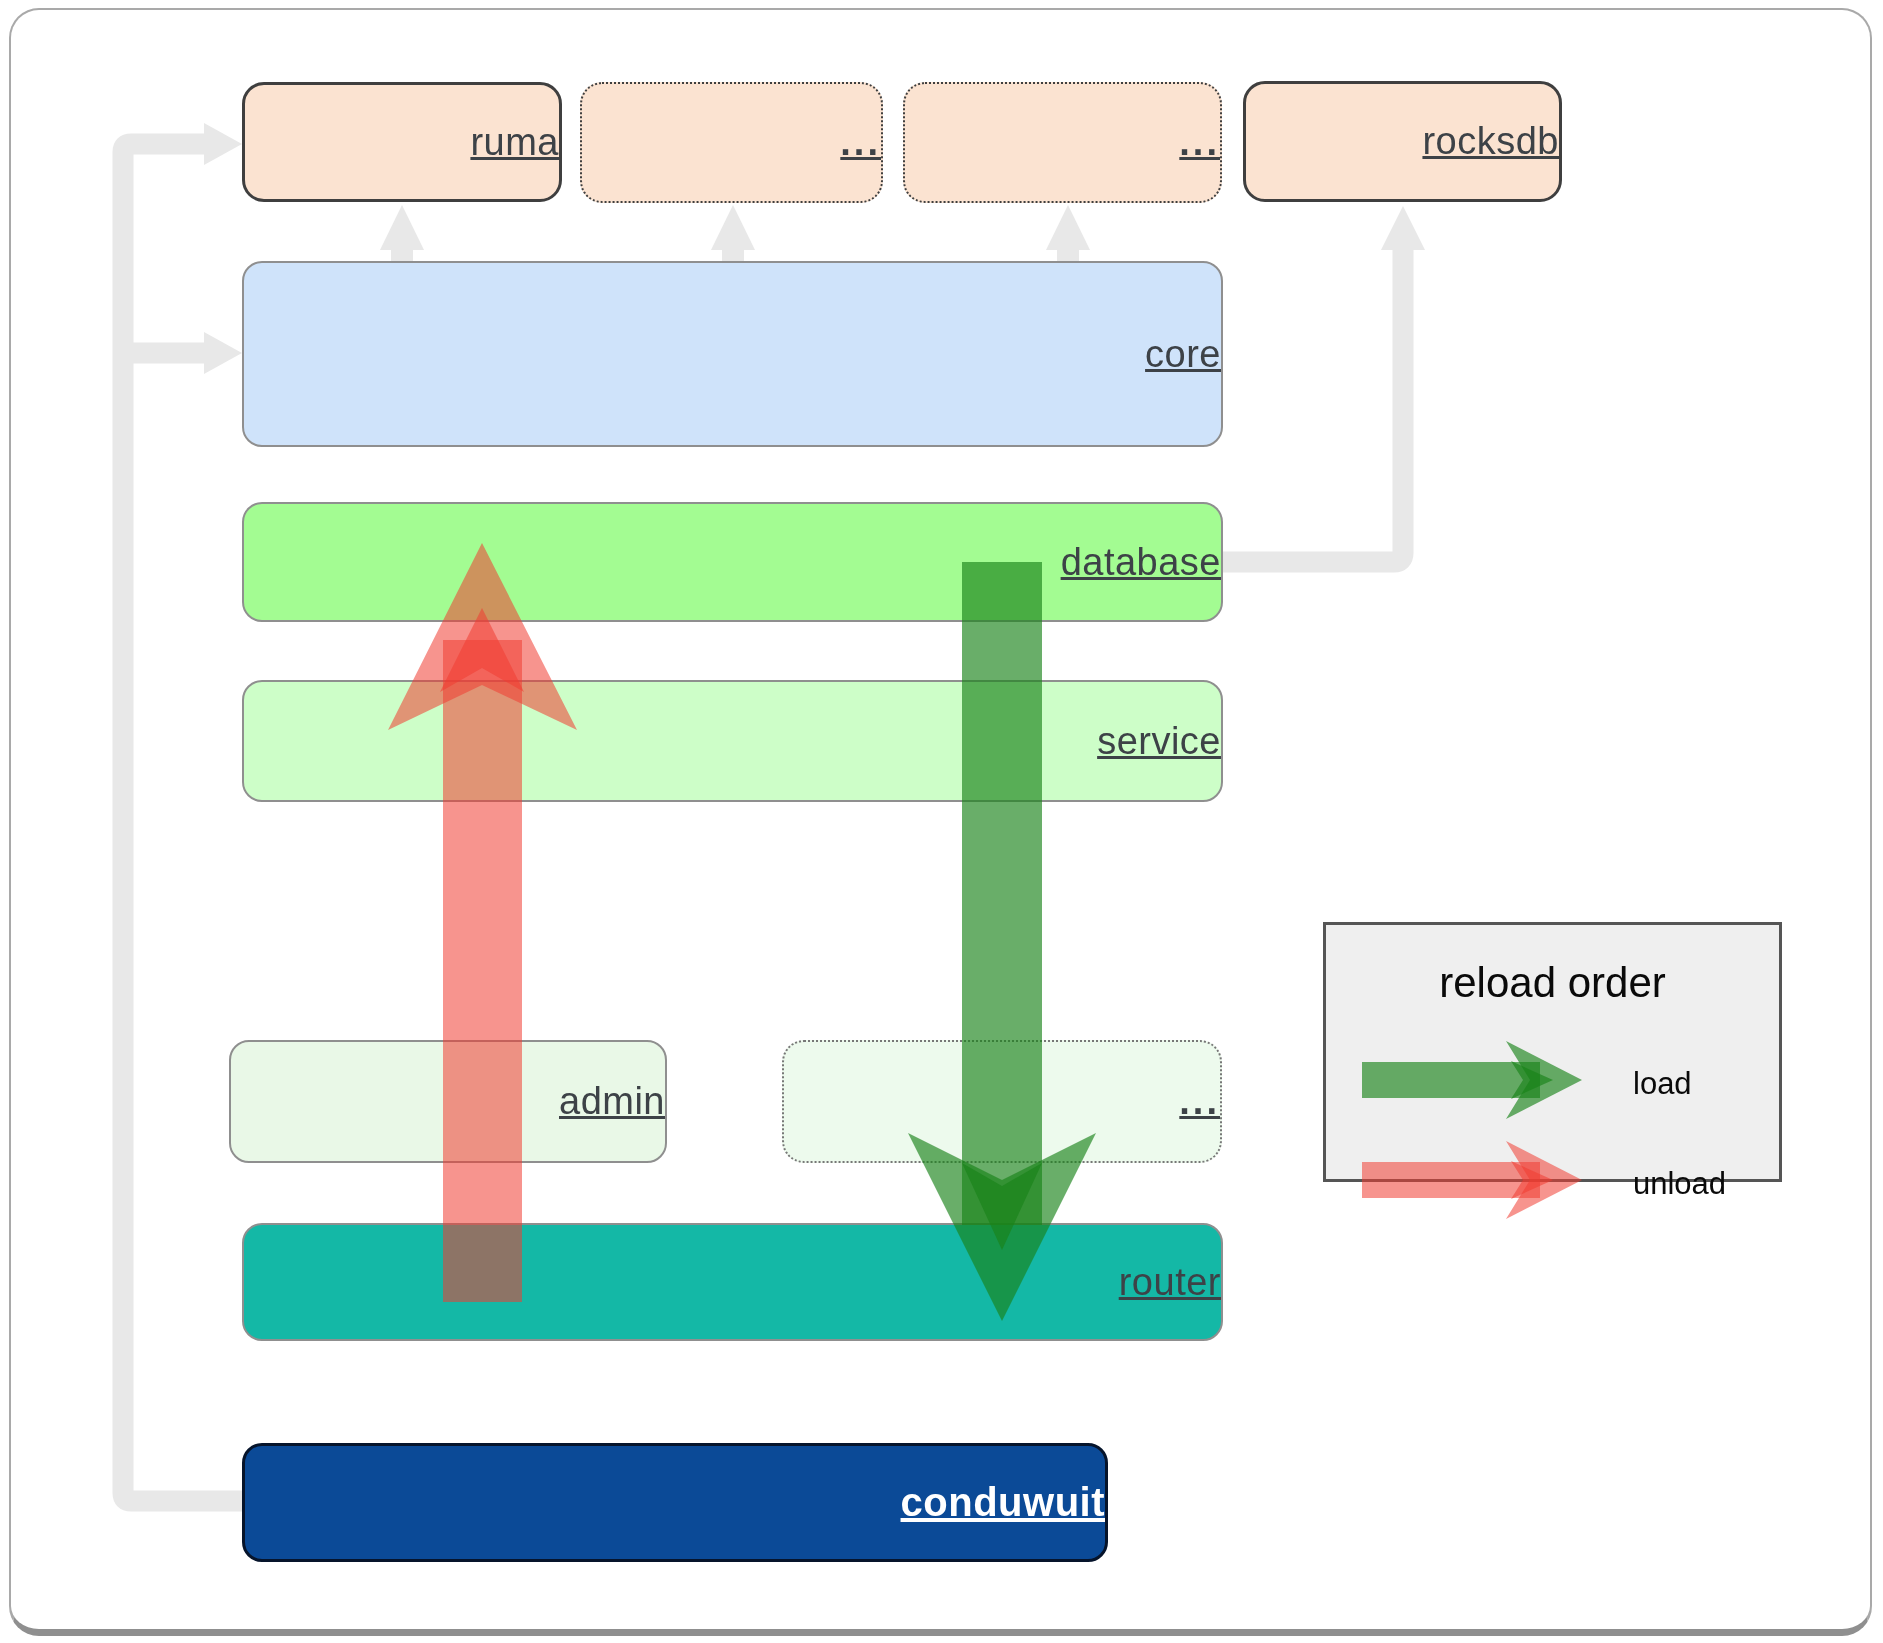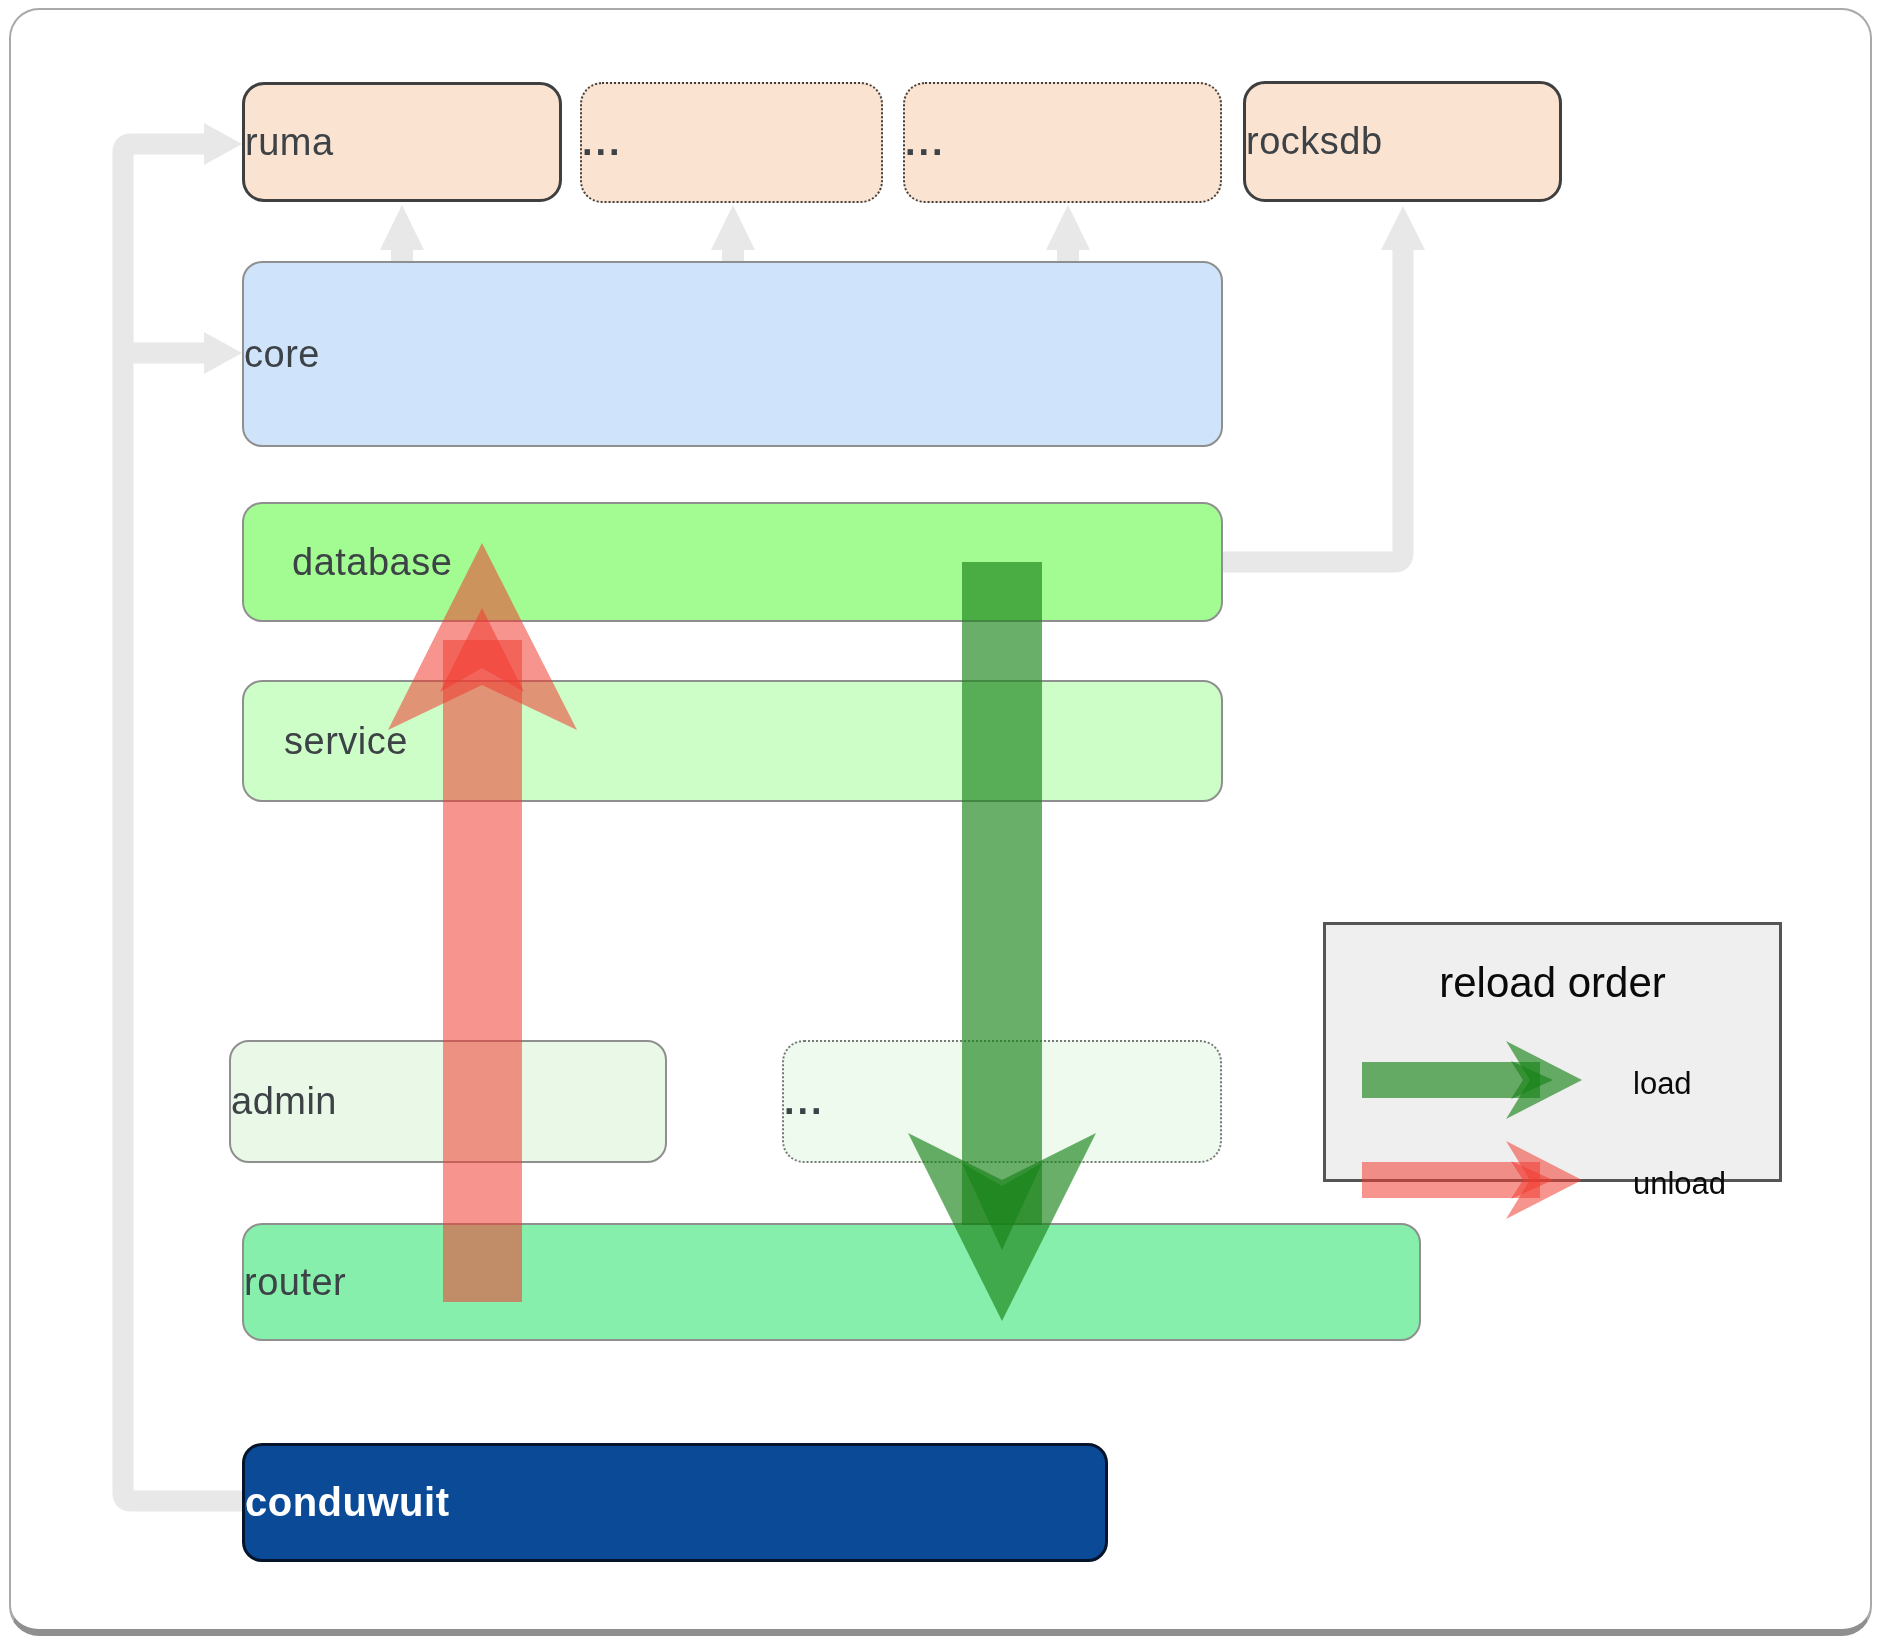--- a/index.html
+++ b/index.html
@@ -9,40 +9,40 @@
   }
   .frame{
     position:absolute;left:9px;top:8px;width:1863px;height:1628px;
     border:2px solid #a9a9a9;border-bottom:7px solid #8f8f8f;border-radius:30px;
     box-sizing:border-box;background:#fff;
   }
   svg.layer{position:absolute;left:0;top:0;pointer-events:none;}
   #connectors{z-index:1;}
   #arrows{z-index:5;}
   .box{
-    position:absolute;box-sizing:border-box;display:flex;align-items:center;justify-content:flex-start;
+    position:absolute;box-sizing:border-box;display:flex;align-items:center;justify-content:flex-end;
     border-radius:20px;z-index:3;
-    font-size:38px;font-weight:500;color:#3d4247;letter-spacing:.5px;
+    font-size:38px;font-weight:500;color:#3d4247;letter-spacing:.5px;text-decoration:underline;
   }
   .peach{background:#fbe3d1;}
   .solid-dark{border:3px solid #3f3f3f;border-radius:22px;}
   .dotted-dark{border:2.5px dotted #3f3f3f;border-radius:22px;}
   .gray-border{border:2px solid #8f8f8f;}
   .ellipsis-label{font-weight:700;letter-spacing:3px;}
   #box-ruma{left:242px;top:82px;width:320px;height:120px;}
   #box-etop1{left:580px;top:82px;width:303px;height:121px;background:#fbe3d1;}
   #box-etop2{left:903px;top:82px;width:319px;height:121px;background:#fbe3d1;}
   #box-rocksdb{left:1243px;top:81px;width:319px;height:121px;}
   #box-core{left:242px;top:261px;width:981px;height:186px;background:#cfe3fa;}
   #box-database{left:242px;top:502px;width:981px;height:120px;background:#a3fc92;padding-left:48px;}
   #box-service{left:242px;top:680px;width:981px;height:122px;background:#cdfec8;padding-left:40px;}
   #box-api{left:242px;top:863px;width:981px;height:119px;background:#daf8d5;}
   #box-admin{left:229px;top:1040px;width:438px;height:123px;background:#e9f8e7;}
   #box-eadmin{left:782px;top:1040px;width:440px;height:123px;background:#edfaed;}
-  #box-router{left:242px;top:1223px;width:1179px;height:118px;background:#86efac;}
+  #box-router{left:242px;top:1223px;width:981px;height:118px;background:#14b8a6;}
   #box-conduwuit{left:242px;top:1443px;width:866px;height:119px;background:#0b4a97;
     border:3px solid #06142b;color:#ffffff;font-weight:700;font-size:40px;}
   #legend{
     position:absolute;left:1323px;top:922px;width:459px;height:260px;z-index:3;
     background:#efefef;border:3px solid #555;box-sizing:border-box;color:#111;
   }
   #legend .legend-title{
     position:absolute;left:0;top:34px;width:100%;text-align:center;
     font-size:42px;font-weight:400;color:#0a0a0a;
   }

